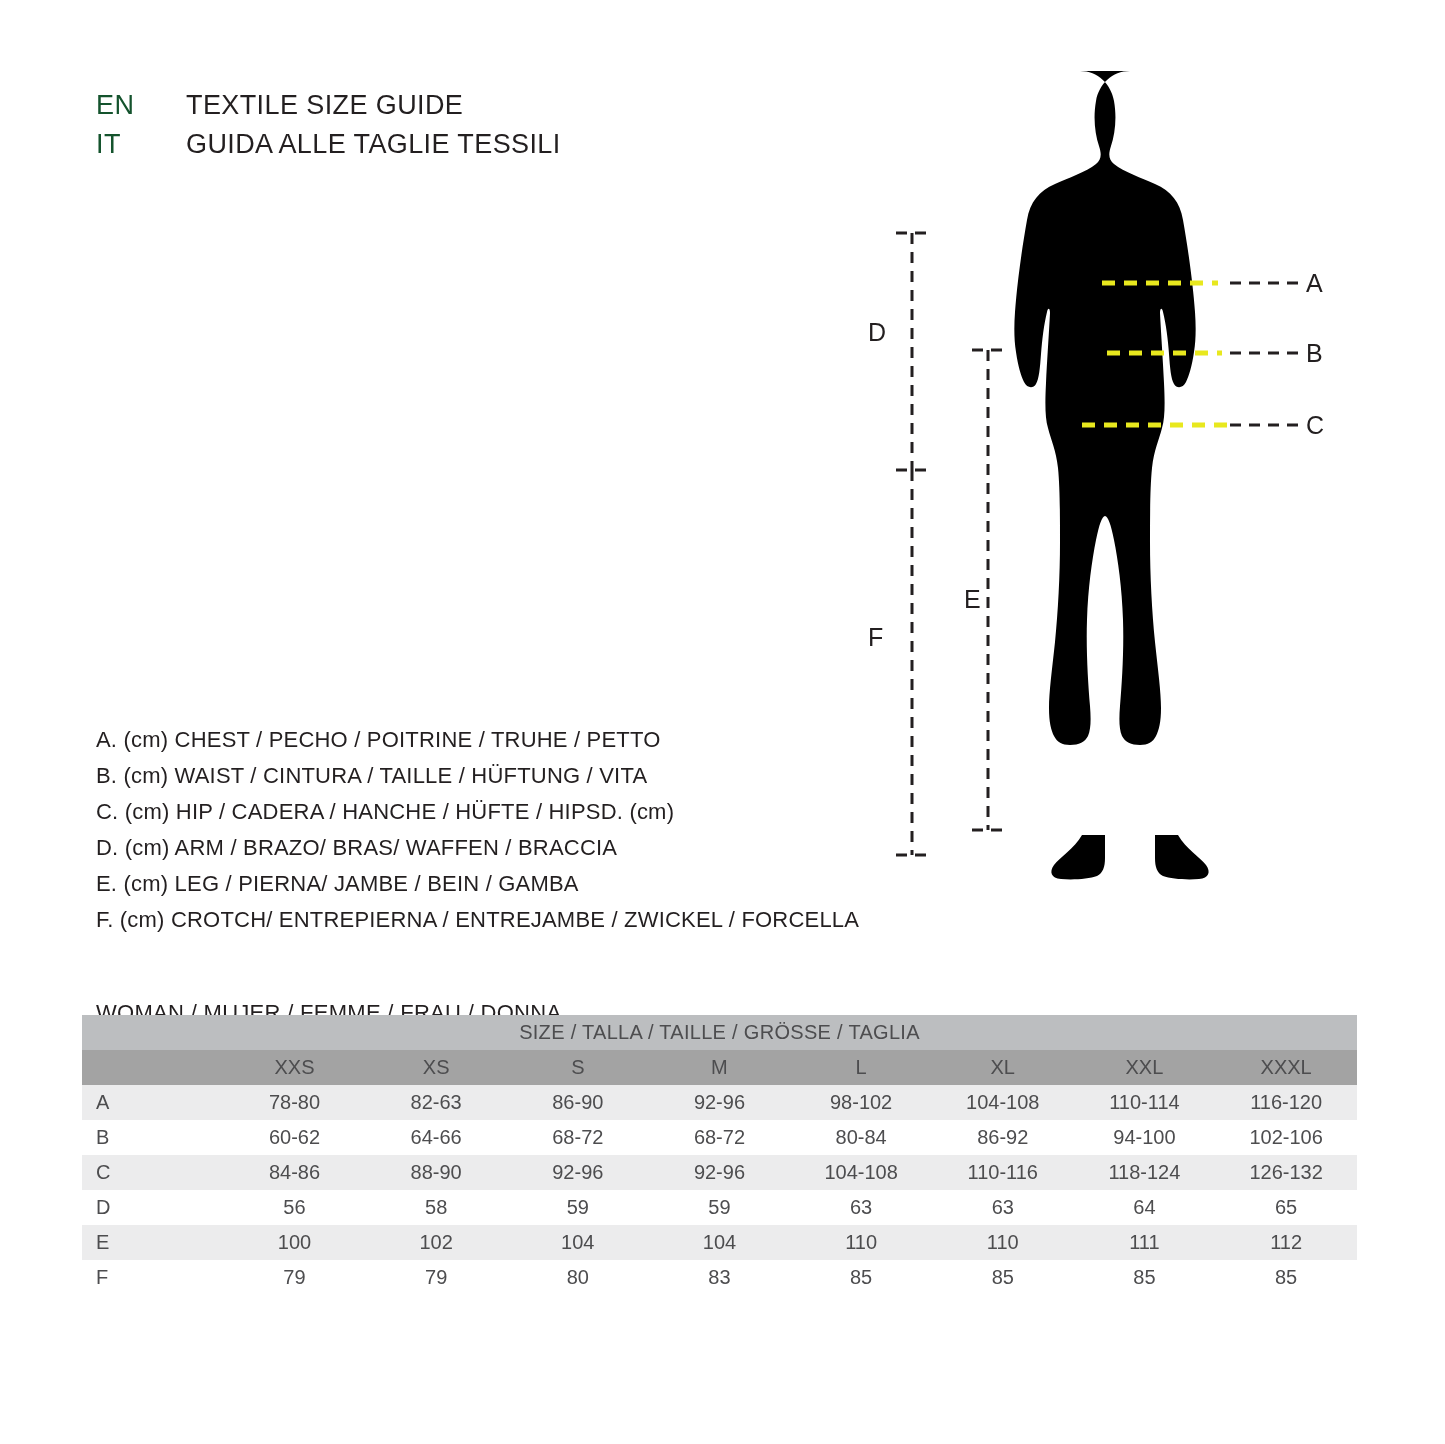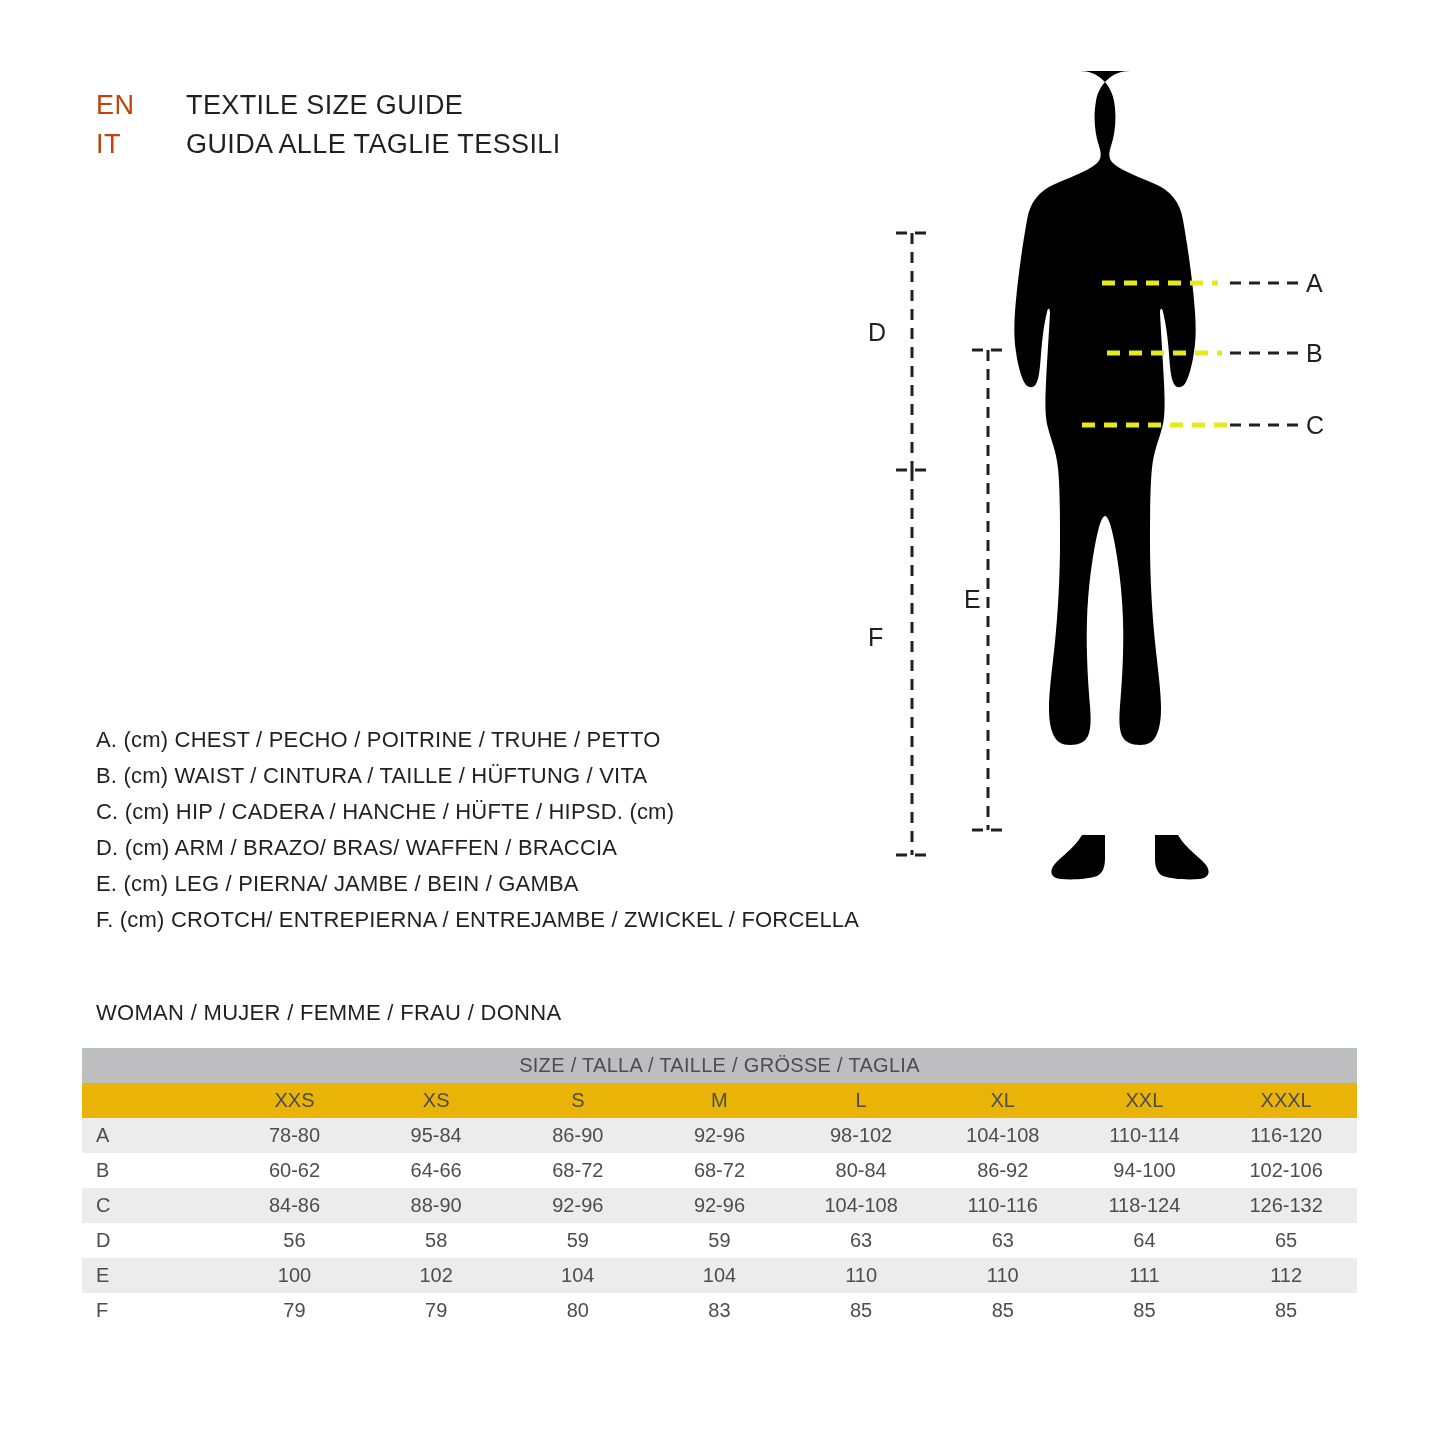--- a/index.html
+++ b/index.html
@@ -25,21 +25,21 @@
   }
   .title-row {
     display: flex;
     align-items: baseline;
     height: 39px;
   }
   .title-lang {
     width: 90px;
     font-size: 27px;
     letter-spacing: 0.4px;
-    color: #c2410c;
+    color: #14532d;
   }
   .title-text {
     font-size: 27px;
     letter-spacing: 0.4px;
     color: #231f20;
   }
 
   
   .legend {
     position: absolute;
@@ -69,21 +69,20 @@
   .table-wrap {
     position: absolute;
     left: 82px;
     top: 1015px;
     width: 1275px;
   }
   table.size-table {
     border-collapse: collapse;
     width: 100%;
     table-layout: fixed;
-    margin-top: 33px;
   }
   table.size-table th,
   table.size-table td {
     font-size: 20px;
     font-weight: normal;
     color: #4d4d4f;
     padding: 0;
     height: 35px;
     text-align: center;
     vertical-align: middle;
@@ -98,21 +97,21 @@
     letter-spacing: 0.3px;
   }
   .col-label {
     width: 85px;
     text-align: left !important;
     padding-left: 14px !important;
     color: #4d4d4f;
   }
   tr.shaded td { background: #ececed; }
   tr.plain td { background: #ffffff; }
-  tr.sizes td { background: #eab308; color: #4d4d4f; }
+  tr.sizes td { background: #a3a3a3; color: #4d4d4f; }
 
   
   .figure {
     position: absolute;
     left: 830px;
     top: 55px;
     width: 560px;
     height: 850px;
   }
   .figure svg { display: block; }
@@ -257,21 +256,21 @@
         <td>M</td>
         <td>L</td>
         <td>XL</td>
         <td>XXL</td>
         <td>XXXL</td>
       </tr>
 
       <tr class="shaded">
         <td class="col-label">A</td>
         <td>78-80</td>
-        <td>95-84</td>
+        <td>82-63</td>
         <td>86-90</td>
         <td>92-96</td>
         <td>98-102</td>
         <td>104-108</td>
         <td>110-114</td>
         <td>116-120</td>
       </tr>
 
       <tr class="plain">
         <td class="col-label">B</td>

